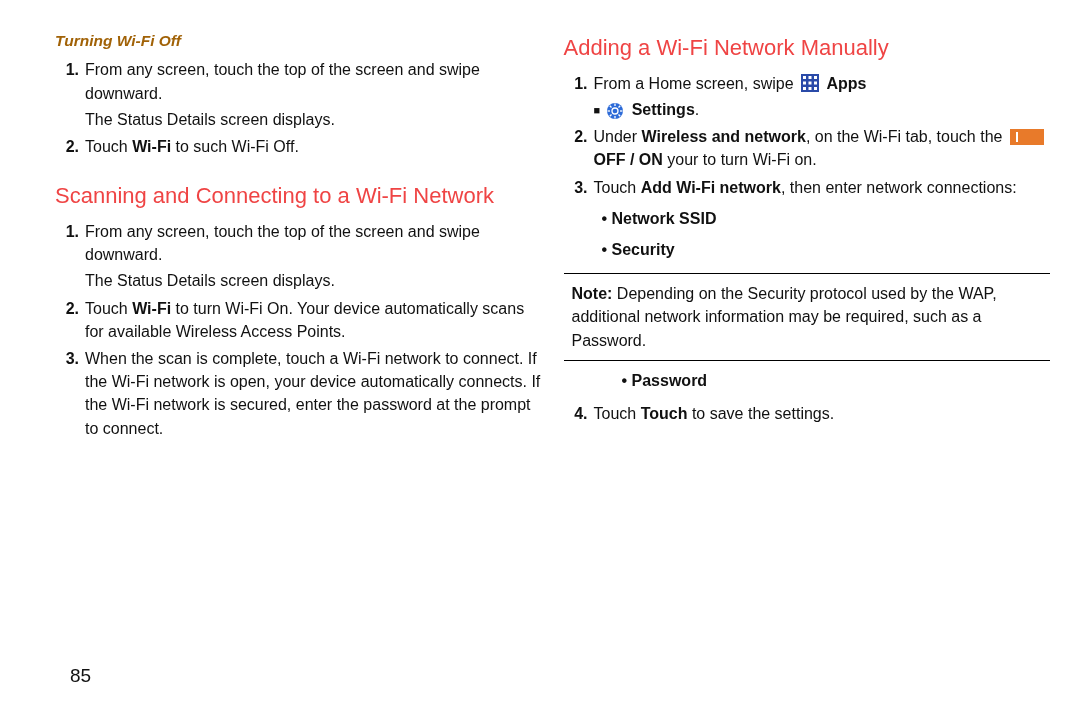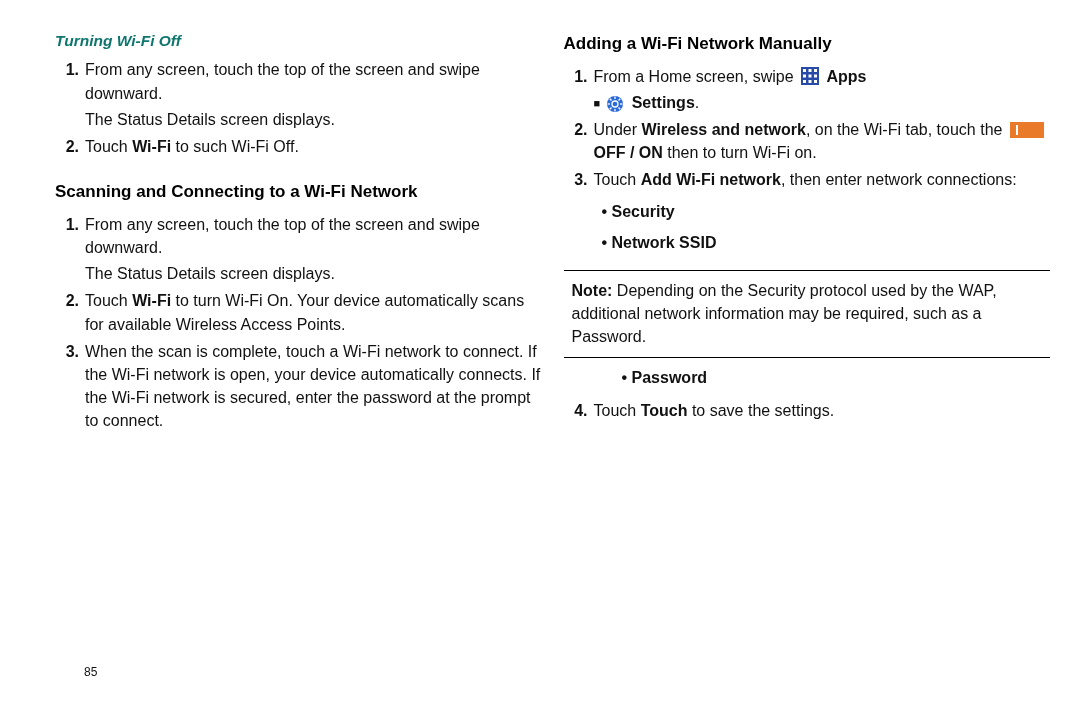--- a/index.html
+++ b/index.html
@@ -1,28 +1,28 @@
 <!DOCTYPE html>
 <html><head>
 <meta charset="utf-8">
 <style>
   html,body{margin:0;padding:0;width:1080px;height:720px;background:#fff;font-family:Arial,Helvetica,sans-serif;color:#111;}
   .page{display:flex;flex-direction:row;padding:30px 30px 0 55px;gap:22px;}
   .col{width:497px;font-size:16px;line-height:1.45;}
-  .h-blue{color:#000000;font-size:17px;font-weight:700;margin:2px 0 8px 0;}
-  .h-blue-italic{color:#0f766e;font-style:italic;font-weight:bold;font-size:15.5px;margin:0 0 6px 0;}
+  .h-blue{color:#ef4444;font-size:22px;font-weight:400;margin:2px 0 8px 0;}
+  .h-blue-italic{color:#a16207;font-style:italic;font-weight:bold;font-size:15.5px;margin:0 0 6px 0;}
   .bold{font-weight:bold;}
   .para{margin:0 0 4px 0;}
   .indent{margin-left:20px;}
   ol.numlist{list-style:none;padding:0;margin:0;}
   ol.numlist > li{display:flex;margin-bottom:4px;}
   ol.numlist > li > .n{font-weight:bold;width:24px;flex-shrink:0;text-align:right;margin-right:6px;}
   ol.numlist > li > .body{flex:1;}
   .sub{margin-top:3px;}
-  .pgnum{position:absolute;left:84px;top:665px;font-size:12px;}
+  .pgnum{position:absolute;left:70px;top:665px;font-size:19px;}
   .hr{border:none;border-top:1.5px solid #000;margin:8px 0 8px 0;}
   .note{margin:2px 0 6px 8px;}
   .bullet-item{margin:8px 0 8px 8px;}
   .bullet-item::before{content:"• ";font-weight:bold;}
   .sq::before{content:"■ ";font-size:11px;vertical-align:1px;}
   svg.inline{vertical-align:-3px;margin:0 3px;}
   svg.inline-mid{vertical-align:middle;margin:0 3px;}
 </style>
 </head>
 <body>
@@ -113,29 +113,29 @@
         </div>
       </li>
       <li>
         <span class="n">2.</span>
         <div class="body">
           <span>Under </span><span class="bold">Wireless and network</span><span>, on the Wi-Fi tab, touch the </span>
           <svg class="inline" width="34" height="16" viewBox="0 0 34 16">
               <rect width="34" height="16" fill="#e87a2a"></rect>
               <rect x="6" y="3" width="2" height="10" fill="#fff"></rect>
             </svg>
-          <span class="bold"> OFF / ON</span><span> then to turn Wi-Fi on.</span>
+          <span class="bold"> OFF / ON</span><span> your to turn Wi-Fi on.</span>
         </div>
       </li>
       <li>
         <span class="n">3.</span>
         <div class="body">
           <span>Touch </span><span class="bold">Add Wi-Fi network</span><span>, then enter network connections:</span>
+          <div class="bullet-item bold">Network SSID</div>
           <div class="bullet-item bold" style="margin-bottom:4px">Security</div>
-          <div class="bullet-item bold">Network SSID</div>
         </div>
       </li>
     </ol>
 
     <hr class="hr">
     <div class="note">
       <span class="bold">Note:</span><span> Depending on the Security protocol used by the WAP, additional network information may be required, such as a Password.</span>
     </div>
     <hr class="hr">
 

